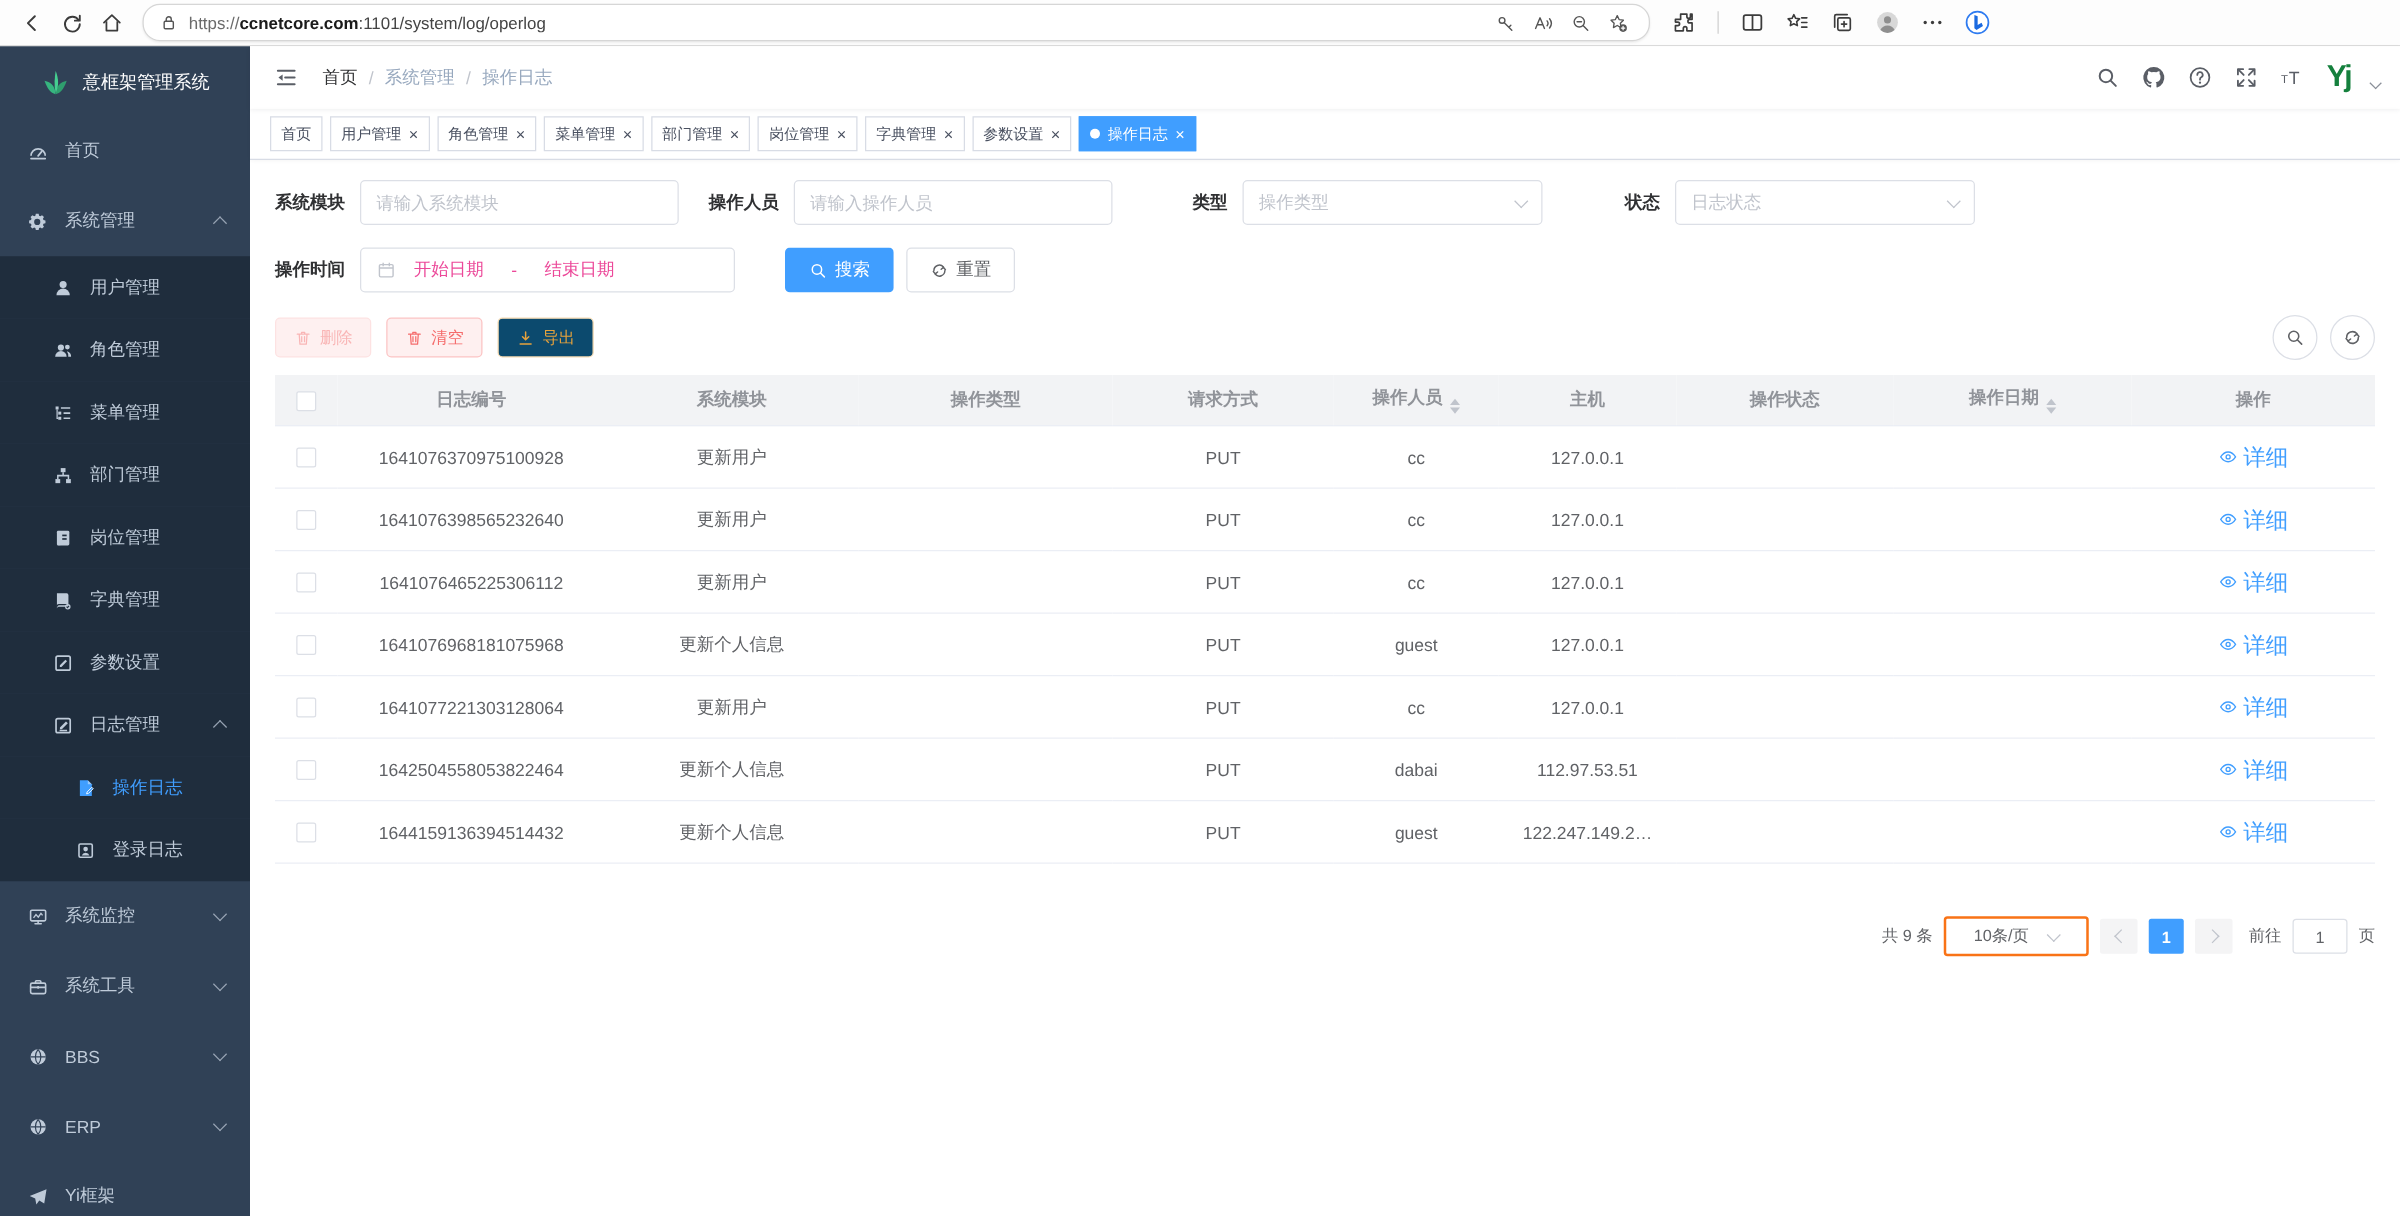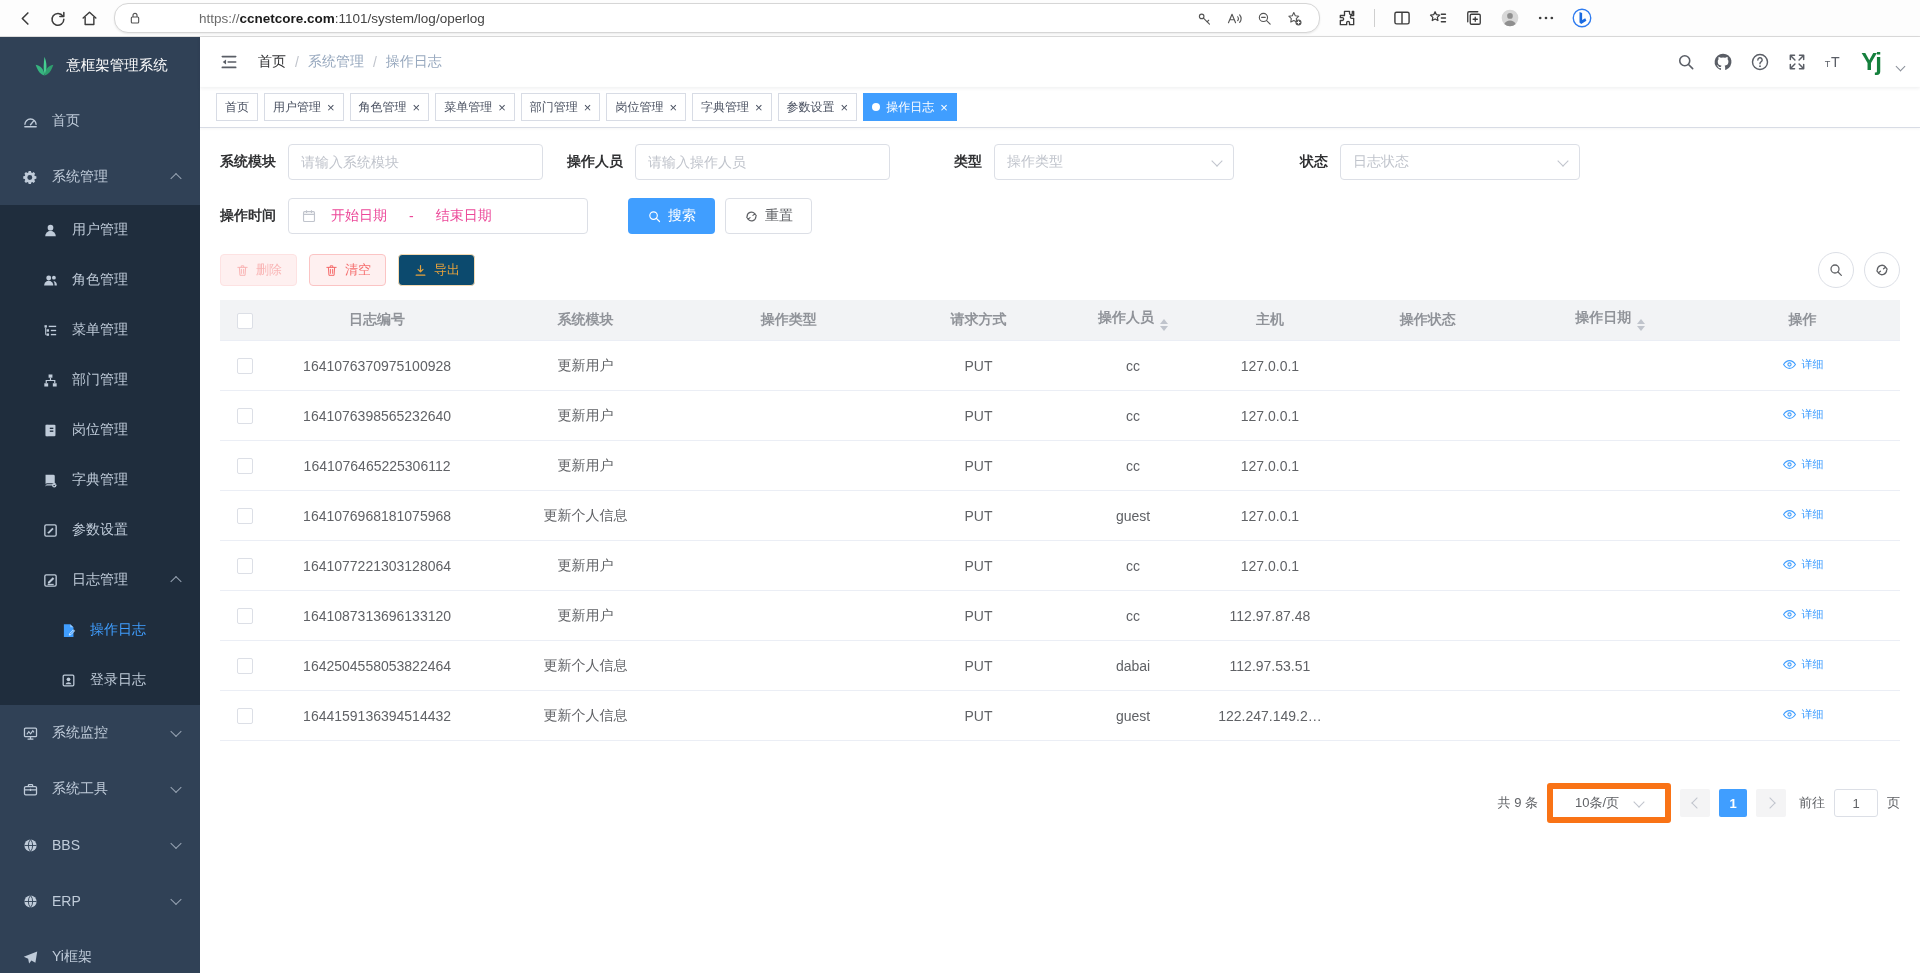--- a/index.html
+++ b/index.html
@@ -8,21 +8,21 @@
   .i svg{width:100%;height:100%;display:block;}
 
   
   .browser{height:36px;background:#fdfdfd;border-bottom:1px solid #dcdcdc;display:flex;align-items:center;padding:0 10px;gap:2px;}
   .b-btn{width:30px;height:29px;border-radius:4px;display:flex;align-items:center;justify-content:center;color:#3c3c3c;cursor:pointer;flex-shrink:0;}
   .b-btn .i{width:19px;height:19px;}
   .url-pill{width:1180px;height:28px;margin:0 8px;border-radius:14px;background:#fff;border:1px solid #d6d6d6;
     box-shadow:0 1px 2px rgba(0,0,0,.08);display:flex;align-items:center;padding:0 12px;gap:8px;flex-shrink:0;}
   .url-pill .i{width:16px;height:16px;color:#555;}
   .url-text{flex:1;font-size:13.5px;white-space:nowrap;overflow:hidden;}
-  .url-text .scheme{color:#6b6b6b;margin-left:48px;}
+  .url-text .scheme{color:#6b6b6b;}
   .url-text .host{color:#1b1b1b;font-weight:700;text-align:center;}
   .url-text .path{color:#444;}
   .pill-ico{width:26px;height:26px;border-radius:50%;display:flex;align-items:center;justify-content:center;color:#4a4a4a;cursor:pointer;}
   .pill-ico .i{width:17px;height:17px;}
   .b-divider{width:1px;height:18px;background:#cfcfcf;margin:0 6px;}
   .b-right{display:flex;align-items:center;gap:6px;margin-left:2px;}
   .b-right .b-btn .i{width:20px;height:20px;}
   .bing-btn .i{width:27px;height:27px;}
 
   
@@ -98,26 +98,26 @@
   .circle-btn .i{width:16px;height:16px;}
 
   
   table.tbl{width:100%;border-collapse:collapse;table-layout:fixed;font-size:14px;flex-shrink:0;}
   .tbl th{height:40px;background:#f2f3f5;color:#909399;font-weight:700;text-align:center;border-bottom:1px solid #ebeef5;padding:0 4px;white-space:nowrap;}
   .tbl td{height:49px;color:#606266;text-align:center;border-bottom:1px solid #ebeef5;padding:0 4px;white-space:nowrap;overflow:hidden;text-overflow:ellipsis;}
   .chk{width:14px;height:14px;border:1px solid #dcdfe6;border-radius:2px;display:inline-block;background:#fff;cursor:pointer;vertical-align:middle;}
   .sorts{display:inline-flex;flex-direction:column;gap:2px;margin-left:6px;vertical-align:-2px;cursor:pointer;}
   .s-up{width:0;height:0;border-left:4.5px solid transparent;border-right:4.5px solid transparent;border-bottom:5.5px solid #c0c4cc;}
   .s-down{width:0;height:0;border-left:4.5px solid transparent;border-right:4.5px solid transparent;border-top:5.5px solid #c0c4cc;}
-  .link{color:#409eff;cursor:pointer;display:inline-flex;align-items:center;gap:5px;font-size:11px;}
+  .link{color:#409eff;cursor:pointer;display:inline-flex;align-items:center;gap:5px;font-size:18px;}
   .link .i{width:15px;height:15px;}
 
   
   .pagination{display:flex;align-items:center;justify-content:flex-end;gap:9px;margin-top:42px;font-size:13px;color:#606266;flex-shrink:0;}
-  .pg-size{width:112px;height:28px;border:6px solid #f97316;border-radius:3px;display:flex;align-items:center;justify-content:center;gap:16px;cursor:pointer;background:#fff;}
+  .pg-size{width:112px;height:28px;border:2px solid #f97316;border-radius:3px;display:flex;align-items:center;justify-content:center;gap:16px;cursor:pointer;background:#fff;}
   .pg-btn{width:30px;height:28px;background:#f4f4f5;border-radius:2px;display:flex;align-items:center;justify-content:center;color:#c0c4cc;cursor:pointer;}
   .pg-num{min-width:28px;height:28px;background:#409eff;color:#fff;border-radius:2px;display:flex;align-items:center;justify-content:center;font-weight:700;cursor:pointer;}
   .pg-goto{margin-left:4px;}
   input.pg-input{width:44px;height:28px;border:1px solid #dcdfe6;border-radius:3px;text-align:center;color:#606266;font-size:13px;outline:none;box-sizing:border-box;}
 </style>
 </head>
 <body>
 
 <div class="browser">
   <div id="nav-icons" style="display:flex;gap:2px;">
@@ -773,40 +773,20 @@
                     <svg viewBox="0 0 24 24">
                       <path d="M2.5 12S6.5 5.8 12 5.8 21.5 12 21.5 12 17.5 18.2 12 18.2 2.5 12 2.5 12z" fill="none" stroke="currentColor" stroke-width="1.7"></path>
                       <circle cx="12" cy="12" r="2.6" fill="none" stroke="currentColor" stroke-width="1.7"></circle>
                     </svg>
                   </span>
                   <span>详细</span>
                 </span></td>
             </tr>
             <tr>
               <td><span class="chk"></span></td>
-              <td>1641087313696133120</td>
-              <td>更新用户</td>
-              <td></td>
-              <td>PUT</td>
-              <td>cc</td>
-              <td>112.97.87.48</td>
-              <td></td>
-              <td></td>
-              <td><span class="link">
-                  <span class="i" style="width: 15px; height: 15px;">
-                    <svg viewBox="0 0 24 24">
-                      <path d="M2.5 12S6.5 5.8 12 5.8 21.5 12 21.5 12 17.5 18.2 12 18.2 2.5 12 2.5 12z" fill="none" stroke="currentColor" stroke-width="1.7"></path>
-                      <circle cx="12" cy="12" r="2.6" fill="none" stroke="currentColor" stroke-width="1.7"></circle>
-                    </svg>
-                  </span>
-                  <span>详细</span>
-                </span></td>
-            </tr>
-            <tr>
-              <td><span class="chk"></span></td>
               <td>1642504558053822464</td>
               <td>更新个人信息</td>
               <td></td>
               <td>PUT</td>
               <td>dabai</td>
               <td>112.97.53.51</td>
               <td></td>
               <td></td>
               <td><span class="link">
                   <span class="i" style="width: 15px; height: 15px;">

